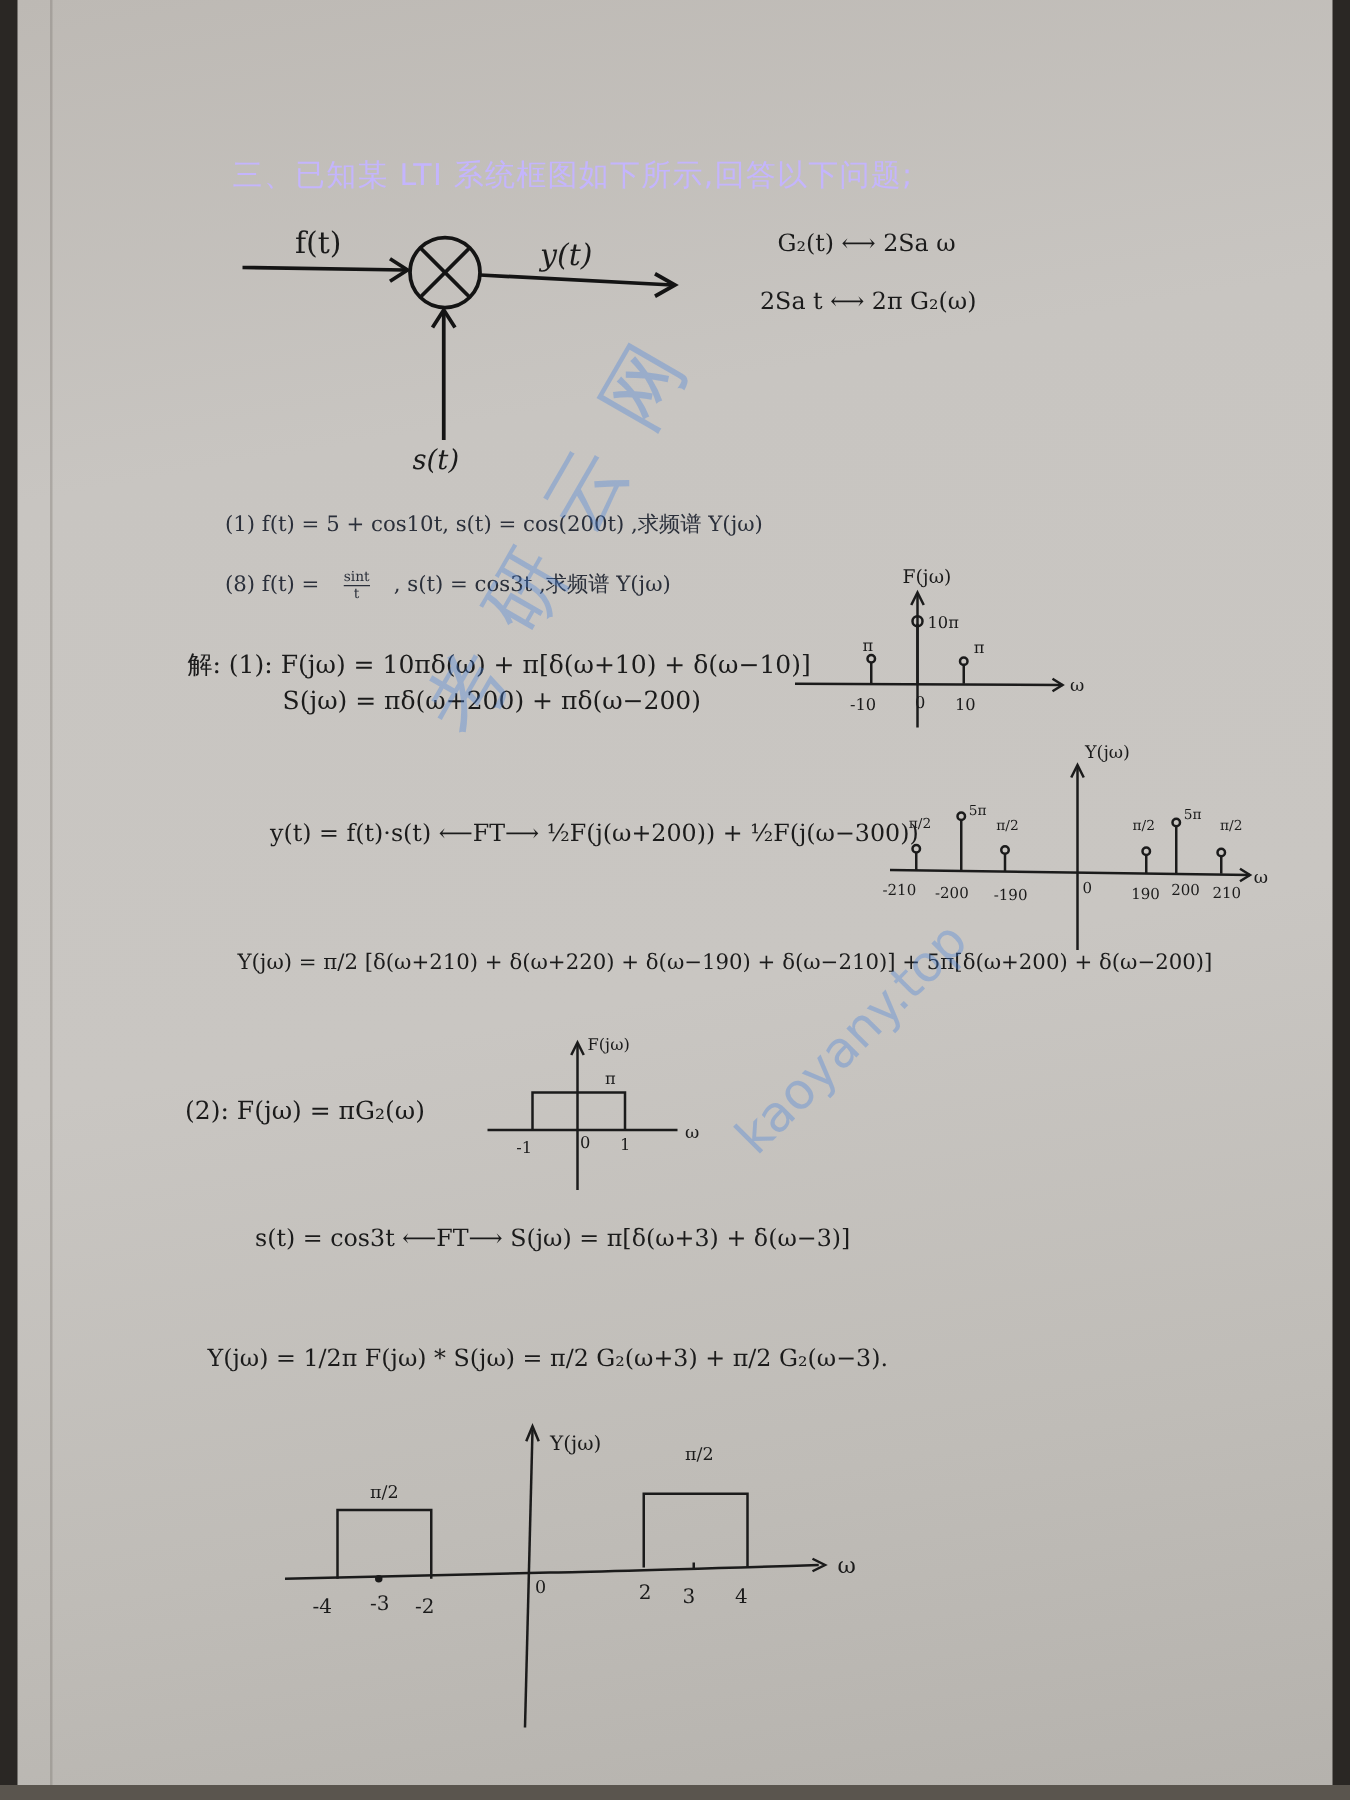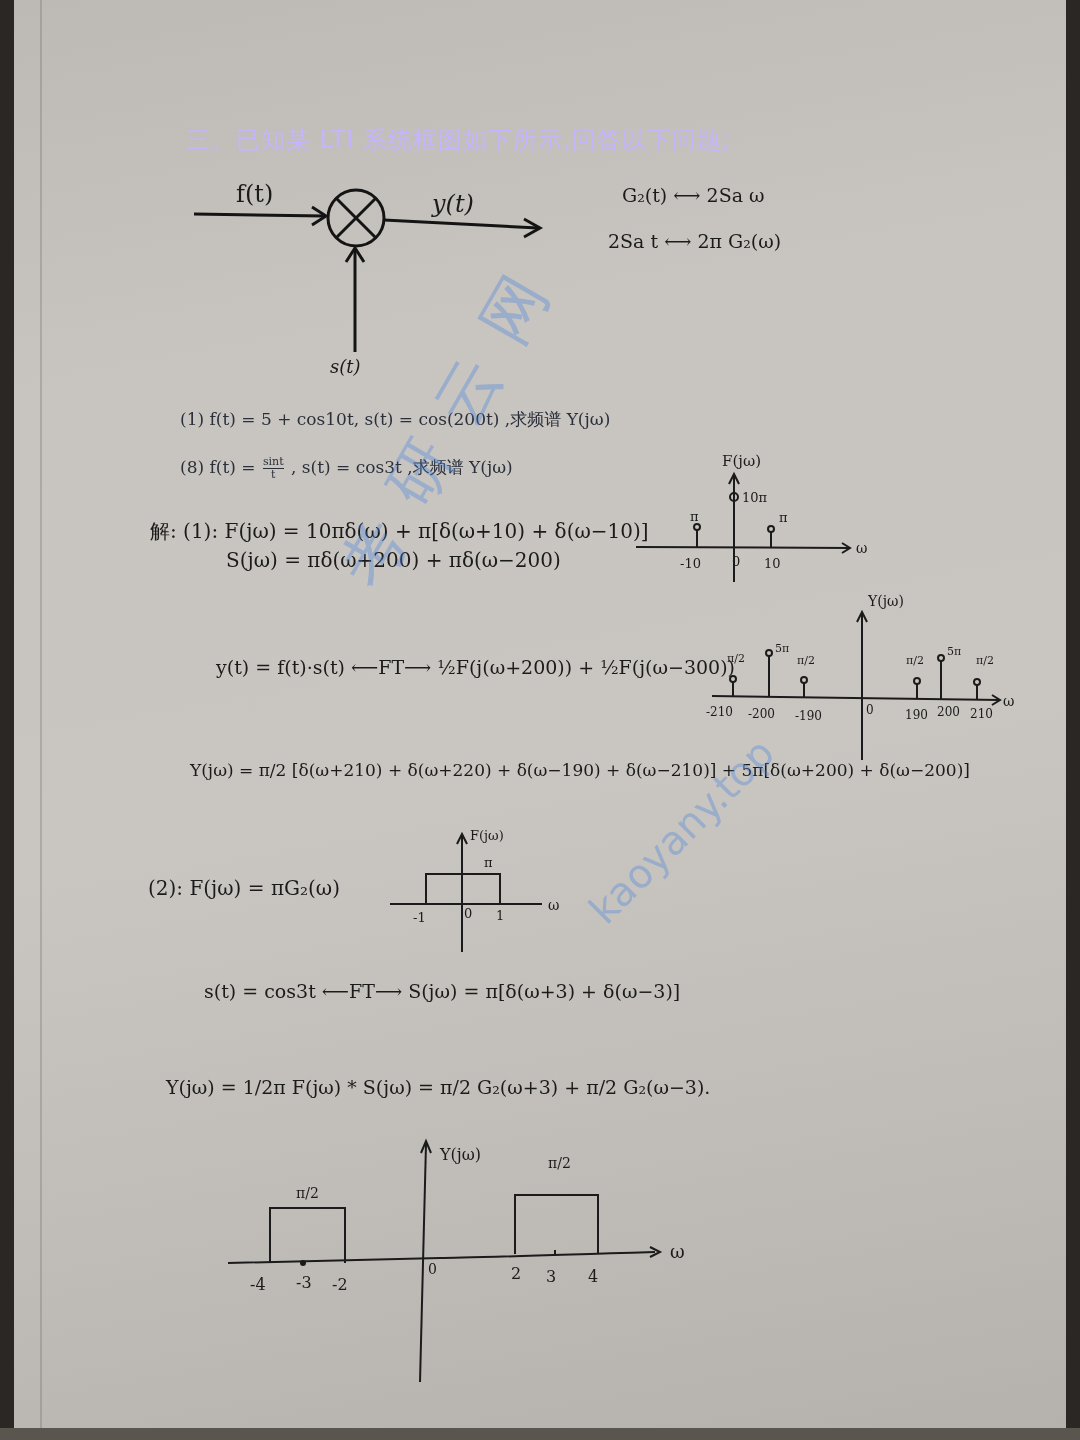--- a/index.html
+++ b/index.html
@@ -32,29 +32,29 @@
     <line x1="336" y1="198" x2="376" y2="238"></line>
     <line x1="376" y1="198" x2="336" y2="238"></line>
     <line x1="384" y1="220" x2="538" y2="228"></line>
     <polyline points="524,219 540,228 524,237"></polyline>
     <line x1="355" y1="352" x2="355" y2="250"></line>
     <polyline points="346,262 355,248 364,262"></polyline>
   </g>
 </svg>
 <div class="hw" style="left:236px;top:180px;font-size:24px;">f(t)</div>
 <div class="hw" style="left:432px;top:190px;font-size:24px;font-style:italic;">y(t)</div>
-<div class="hw" style="left:330px;top:356px;font-size:18px;font-style:italic;">s(t)</div>
+<div class="hw" style="left:330px;top:356px;font-size:22px;font-style:italic;">s(t)</div>
 
 <div class="hw" style="left:622px;top:184px;font-size:19px;">G₂(t) ⟷ 2Sa ω</div>
 <div class="hw" style="left:608px;top:230px;font-size:19px;">2Sa t ⟷ 2π G₂(ω)</div>
 
 <div class="print q" style="left:180px;top:408px;text-align:right;">(1) f(t) = 5 + cos10t, s(t) = cos(200t) ,求频谱 Y(jω)</div>
 <div class="print q" style="left:180px;top:456px;">
   <span>(8) f(t) =</span>
-  <span style="display:inline-block;vertical-align:middle;text-align:center;font-size:11px;line-height:12px;margin:0 2px;">
+  <span style="display:inline-block;vertical-align:middle;text-align:center;font-size:11px;line-height:12px;margin:0 14px;">
     <span style="display:block;border-bottom:1px solid #2a2f3a;">sint</span>
     <span style="display:block;">t</span>
   </span>
   <span>, s(t) = cos3t ,求频谱 Y(jω)</span>
 </div>
 
 <div class="hw" style="left:150px;top:518px;font-size:20px;">解: (1): F(jω) = 10πδ(ω) + π[δ(ω+10) + δ(ω−10)]</div>
 <div class="hw" style="left:226px;top:548px;font-size:20px;">S(jω) = πδ(ω+200) + πδ(ω−200)</div>
 <div class="hw" style="left:216px;top:656px;font-size:19px;">y(t) = f(t)·s(t) ⟵FT⟶ ½F(j(ω+200)) + ½F(j(ω−300))</div>
 <div class="hw" style="left:190px;top:760px;font-size:17px;">Y(jω) = π/2 [δ(ω+210) + δ(ω+220) + δ(ω−190) + δ(ω−210)] + 5π[δ(ω+200) + δ(ω−200)]</div>

